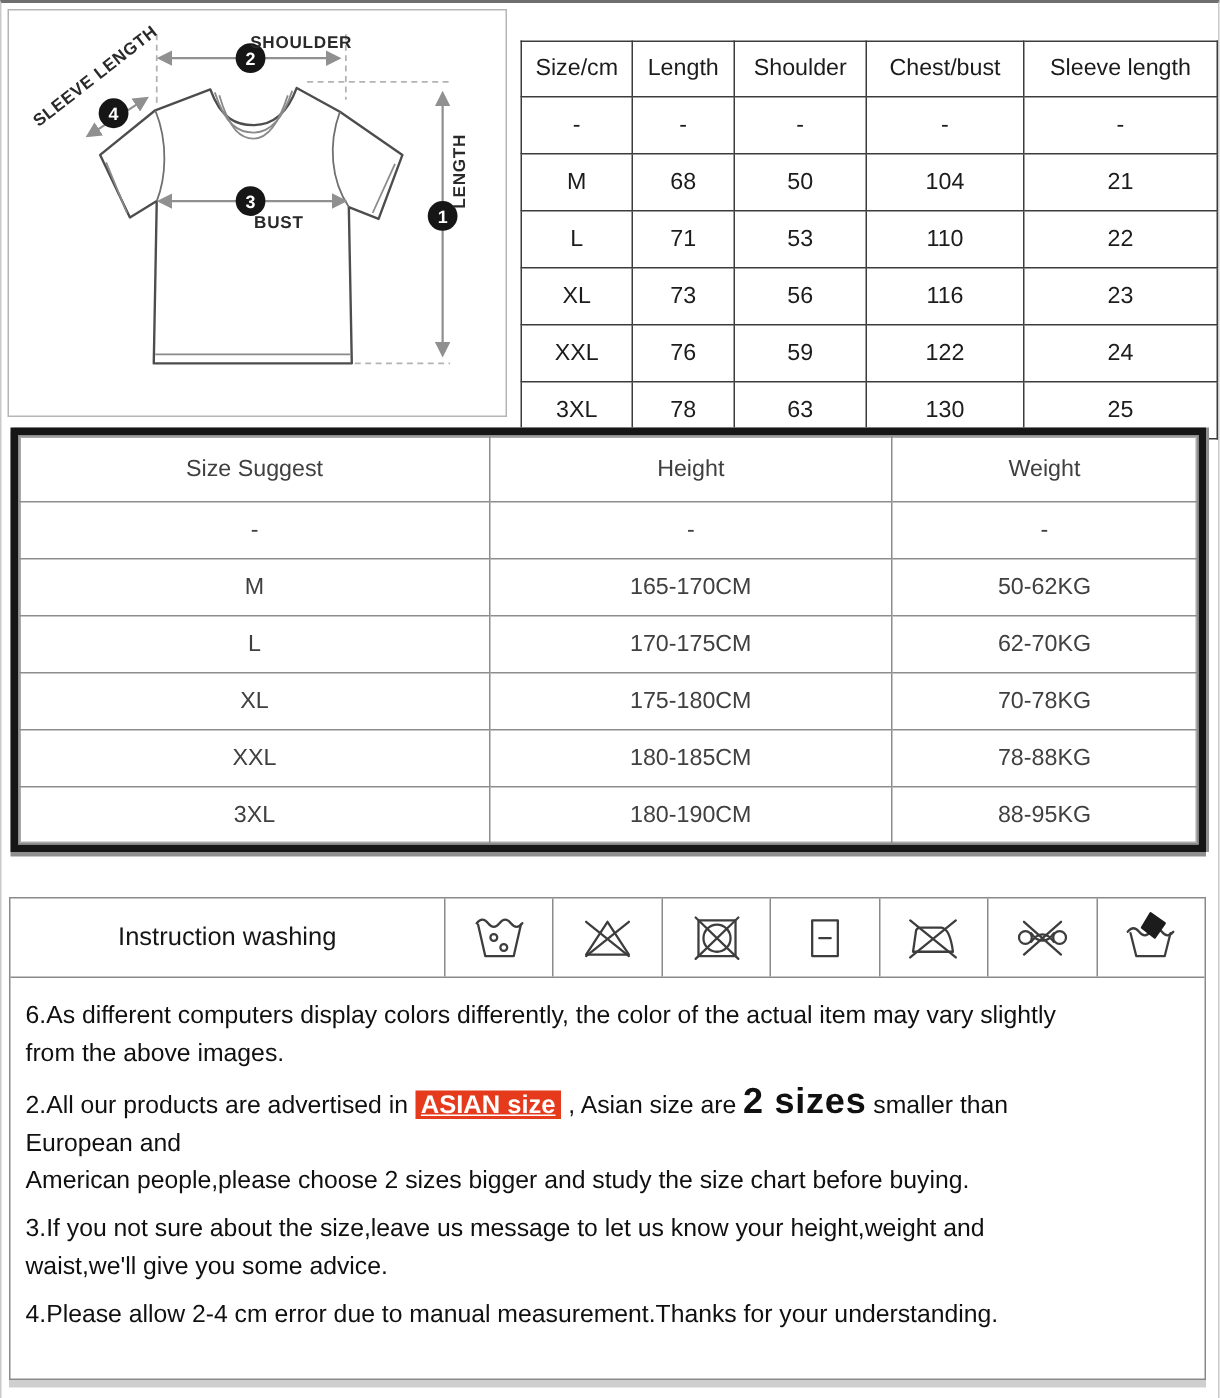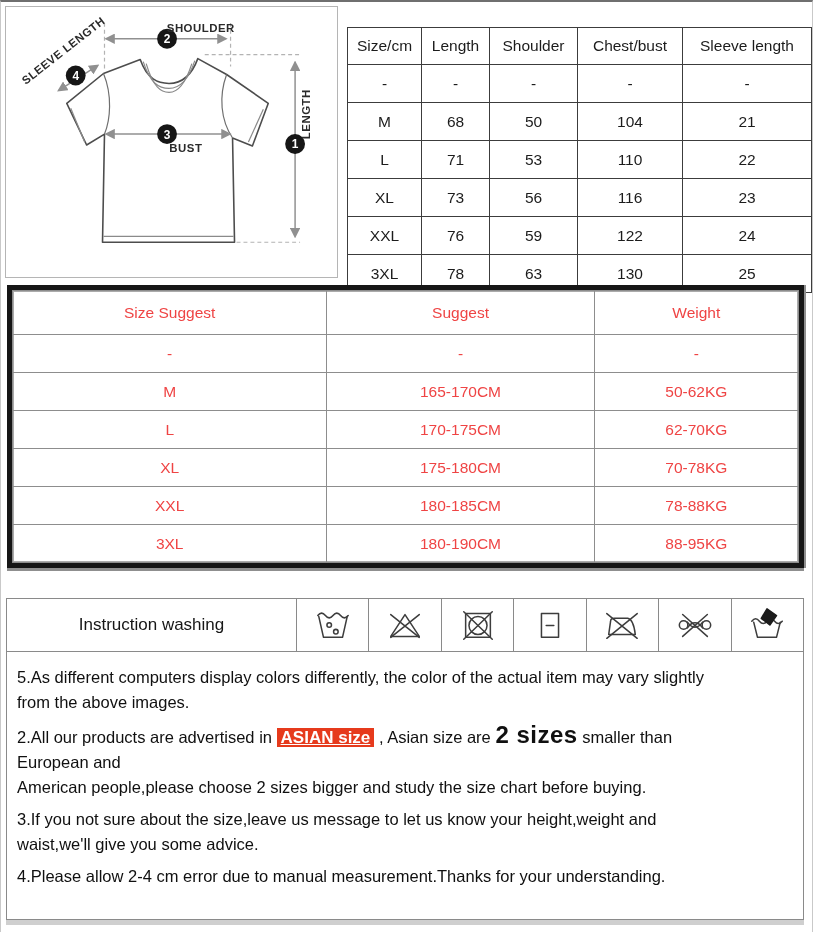--- a/index.html
+++ b/index.html
@@ -37,21 +37,21 @@
 
   
   .suggest-frame{
     position:absolute;left:6px;top:283px;width:787px;
     border:5px solid #161616;background:#fff;
     box-shadow:0 3px 0 #8f8f8f,2px 0 0 #8f8f8f,inset 0 0 0 2px #ababab;
   }
   .suggest-table{width:100%;border-collapse:collapse;table-layout:fixed;}
   .suggest-table th,.suggest-table td{
     border:1px solid #8d8d8d;text-align:center;font-weight:normal;
-    font-size:15.5px;color:#ef4444;padding:0;
+    font-size:15.5px;color:#404040;padding:0;
   }
   .suggest-table th{height:43px;}
   .suggest-table td{height:37px;}
   .suggest-table col:nth-child(1){width:40%;}
   .suggest-table col:nth-child(2){width:34%;}
   .suggest-table col:nth-child(3){width:26%;}
 
   
   .care-frame{
     position:absolute;left:5px;top:596px;width:798px;height:322px;
@@ -202,21 +202,21 @@
   <div class="suggest-frame">
     <table class="suggest-table">
       <colgroup>
           <col>
           <col>
           <col>
         </colgroup>
       <thead>
         <tr>
           <th>Size Suggest</th>
-          <th>Suggest</th>
+          <th>Height</th>
           <th>Weight</th>
         </tr>
       </thead>
       <tbody>
           <tr>
             <td>-</td>
             <td>-</td>
             <td>-</td>
           </tr>
           <tr>
@@ -296,20 +296,20 @@
       <div class="care-cell">
         <svg viewBox="0 0 40 36">
           <path d="M6,15 L10,31 L30,31 L34,15"></path>
           <path d="M4,14 q4,-5 8,0 q4,5 8,0 q4,-5 8,0 q4,5 8,0"></path>
           <path d="M20,1 l10,7 -7,10 -9,-7 z" fill="#1c1c1c" stroke="#1c1c1c"></path>
         </svg>
       </div>
     </div>
 
     <div class="notes">
-      <p><span>5.As different computers display colors differently, the color of the actual item may vary slightly</span><br><span>from the above images.</span></p>
+      <p><span>6.As different computers display colors differently, the color of the actual item may vary slightly</span><br><span>from the above images.</span></p>
       <p><span>2.All our products are advertised in </span><span class="hl">ASIAN size</span><span> , Asian size are </span><span class="big">2 sizes</span><span> smaller than</span><br><span>European and</span><br><span>American people,please choose 2 sizes bigger and study the size chart before buying.</span></p>
       <p><span>3.If you not sure about the size,leave us message to let us know your height,weight and</span><br><span>waist,we'll give you some advice.</span></p>
       <p><span>4.Please allow 2-4 cm error due to manual measurement.Thanks for your understanding.</span></p>
     </div>
   </div>
 
 </div>
 
 </body></html>

